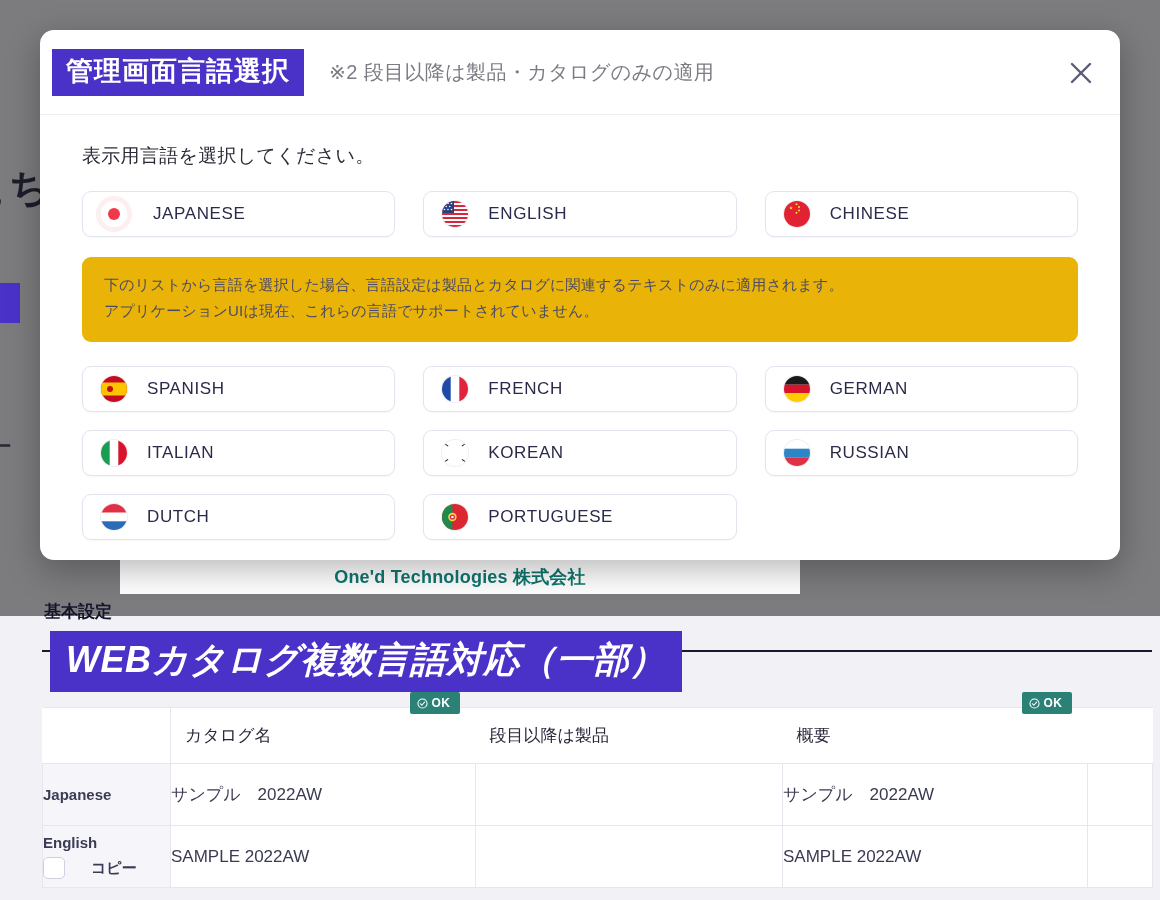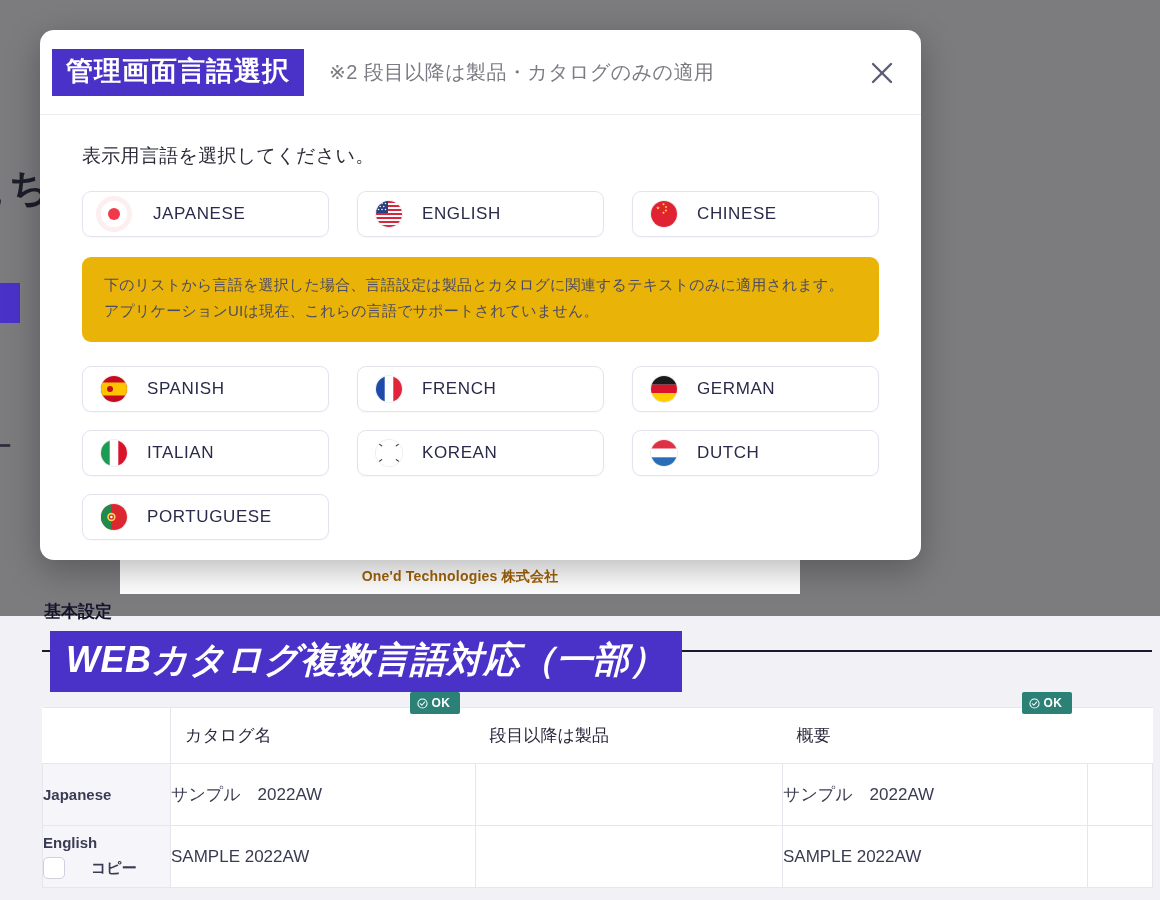--- a/index.html
+++ b/index.html
@@ -34,28 +34,28 @@
     background: #4a32c8;
   }
   #bg-text-4 { left: -38px; top: 430px; font-size: 25px; font-weight: 400; color:#2b2b38; }
 
   #bg-whiteband {
     position: absolute; left: 120px; top: 560px; width: 680px; height: 34px;
     background: #ffffff;
     display: flex; align-items: center; justify-content: center;
   }
   #bg-company {
-    font-size: 14px; font-weight: 700; color: #a16207; letter-spacing: .2px;
+    font-size: 18px; font-weight: 700; color: #0f766e; letter-spacing: .2px;
   }
 
   
   #modal {
     position: absolute;
     left: 40px; top: 30px;
-    width: 881px; height: 530px;
+    width: 1080px; height: 530px;
     background: #ffffff;
     border-radius: 14px;
     box-shadow: 0 10px 34px rgba(0,0,0,0.28);
     overflow: hidden;
   }
   #modal-header {
     position: relative;
     height: 85px;
     border-bottom: 1px solid #ececed;
     display: flex; align-items: center;
@@ -407,20 +407,30 @@
               <rect x="2.5" y="4.5" width="4" height="0.9" transform="rotate(35 4.5 5)"></rect>
               <rect x="19.5" y="20" width="4" height="0.9" transform="rotate(35 21.5 20.5)"></rect>
               <rect x="19.5" y="4.5" width="4" height="0.9" transform="rotate(-35 21.5 5)"></rect>
               <rect x="2.5" y="20" width="4" height="0.9" transform="rotate(-35 4.5 20.5)"></rect>
             </g>
           </svg>
         </span>
         <span class="lang-label">KOREAN</span>
       </div>
 
+      <div class="lang-btn">
+        <span class="flag">
+          <svg viewBox="0 0 26 26">
+            <rect width="26" height="8.7" fill="#ffffff"></rect>
+            <rect y="8.7" width="26" height="8.6" fill="#2b86c8"></rect>
+            <rect y="17.3" width="26" height="8.7" fill="#e03045"></rect>
+          </svg>
+        </span>
+        <span class="lang-label">RUSSIAN</span>
+      </div>
 
       <div class="lang-btn">
         <span class="flag">
           <svg viewBox="0 0 26 26">
             <rect width="26" height="8.7" fill="#e03045"></rect>
             <rect y="8.7" width="26" height="8.6" fill="#ffffff"></rect>
             <rect y="17.3" width="26" height="8.7" fill="#2b6cb8"></rect>
           </svg>
         </span>
         <span class="lang-label">DUTCH</span>

